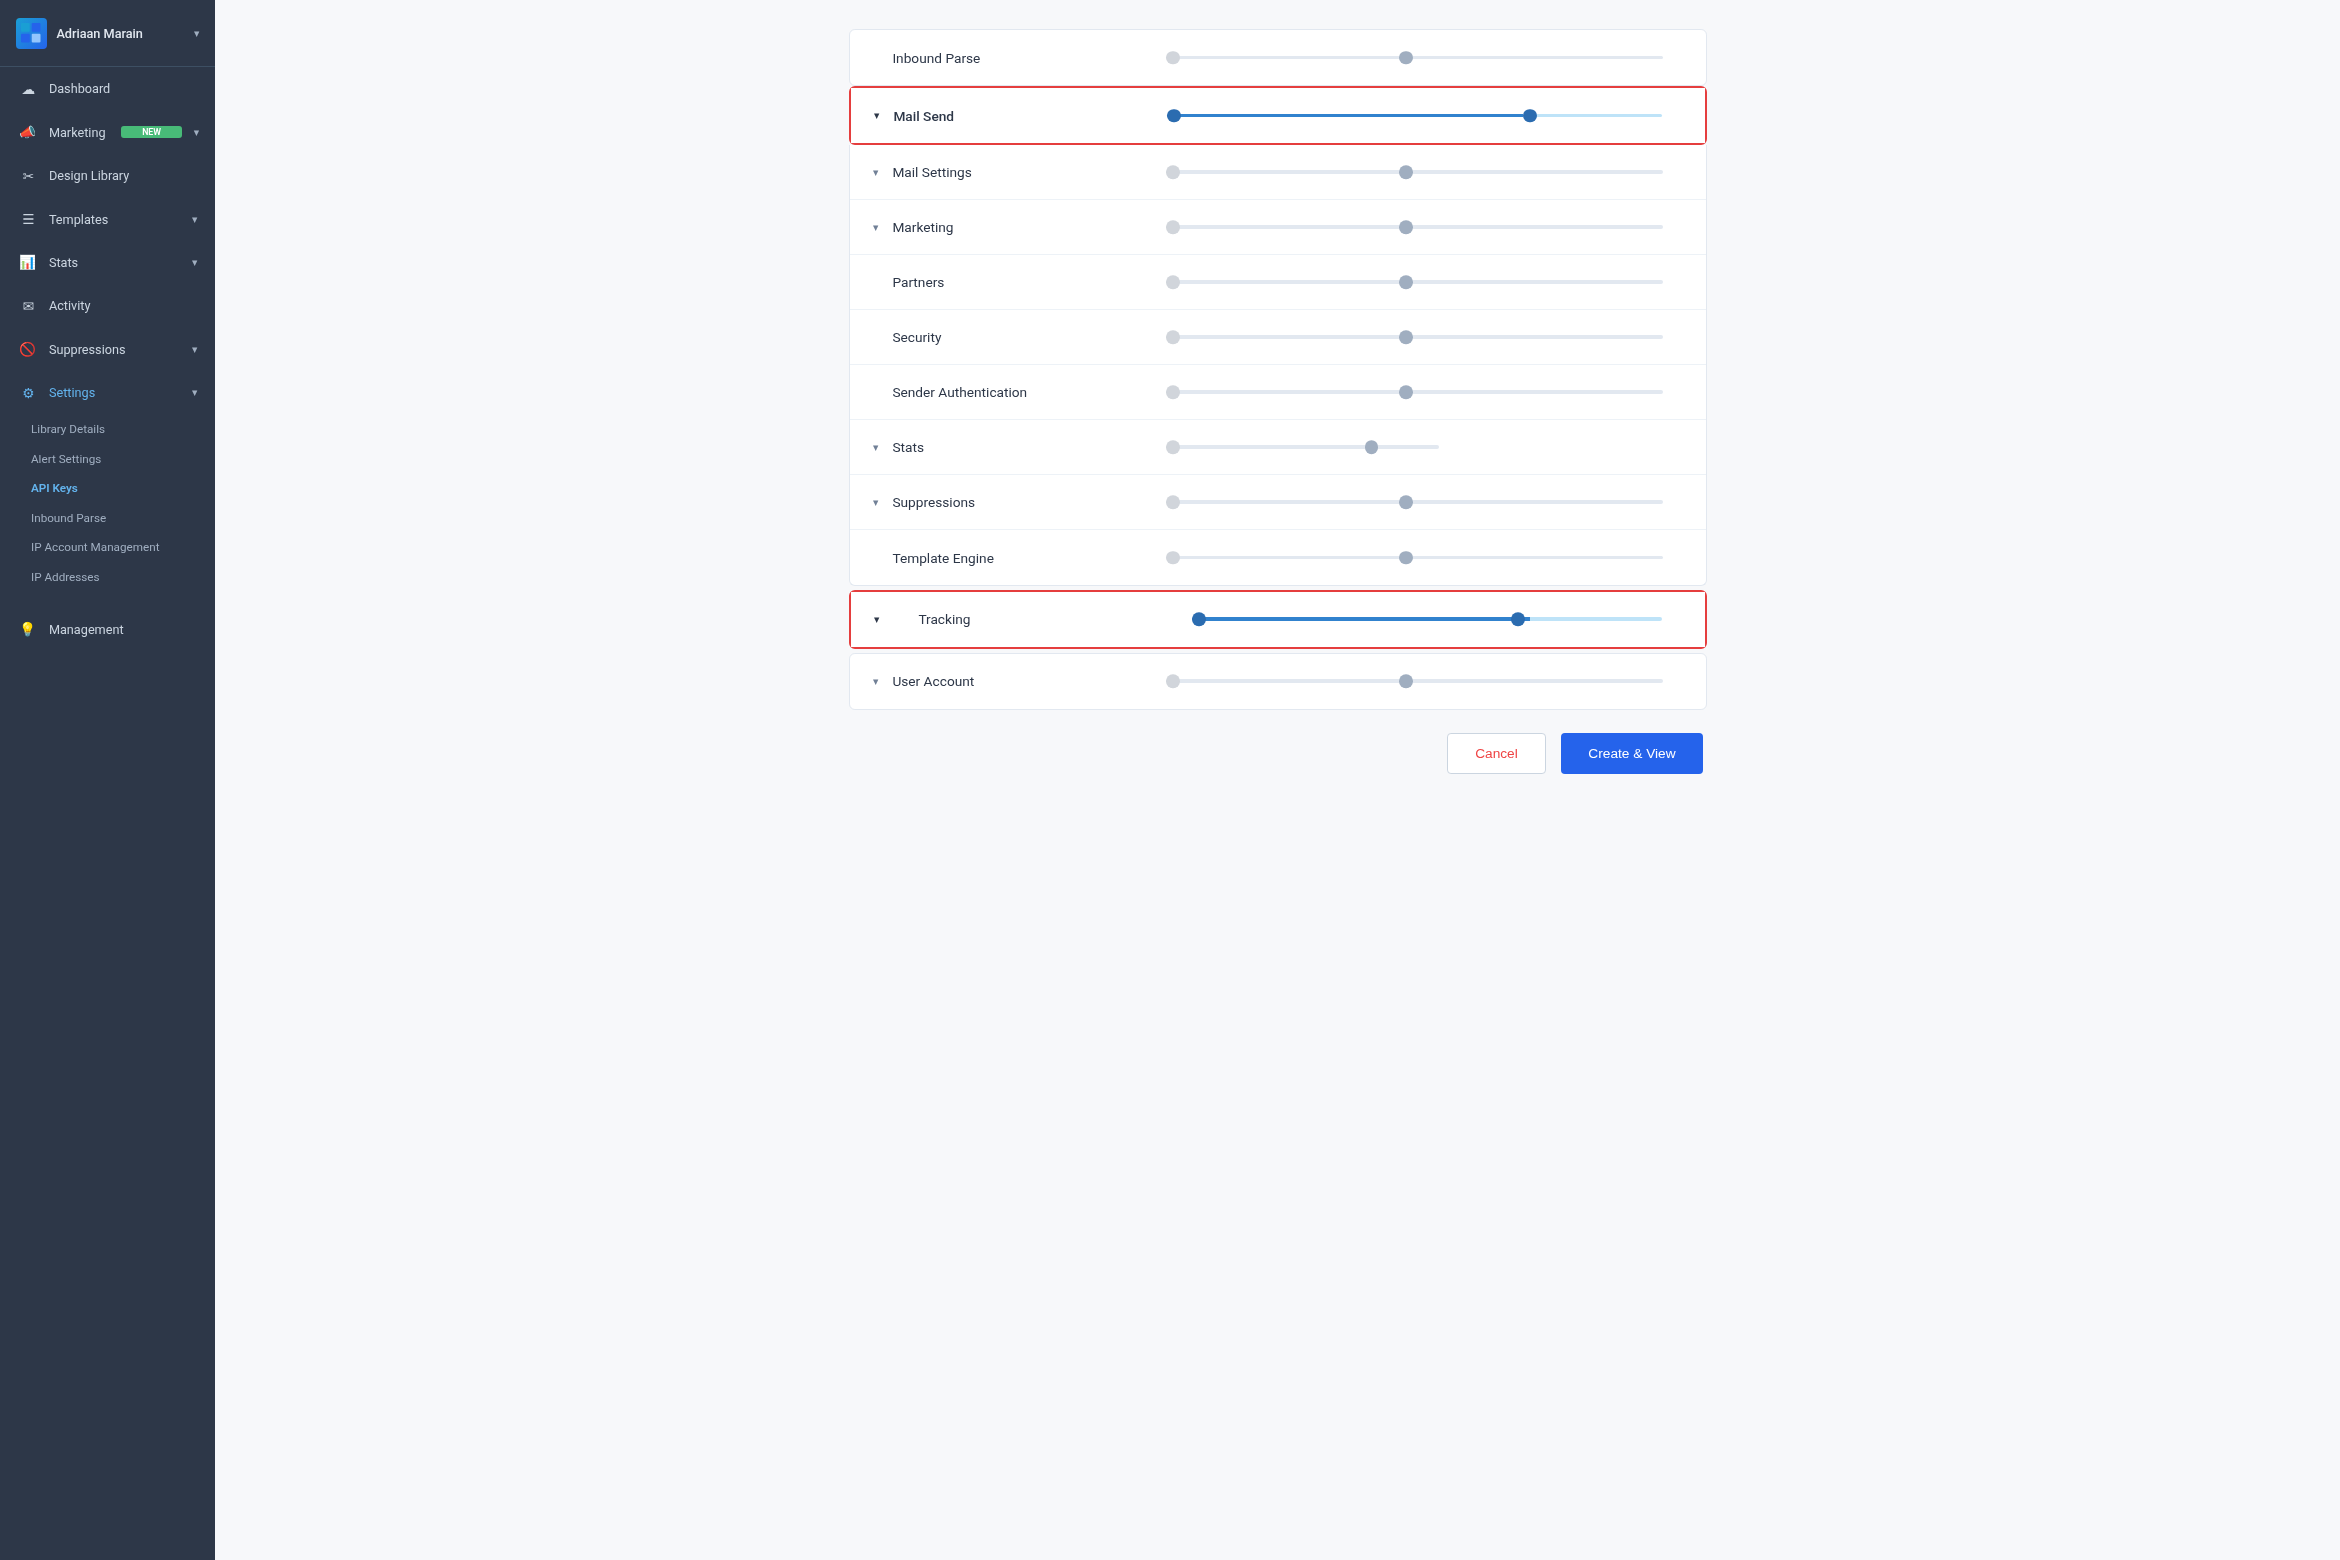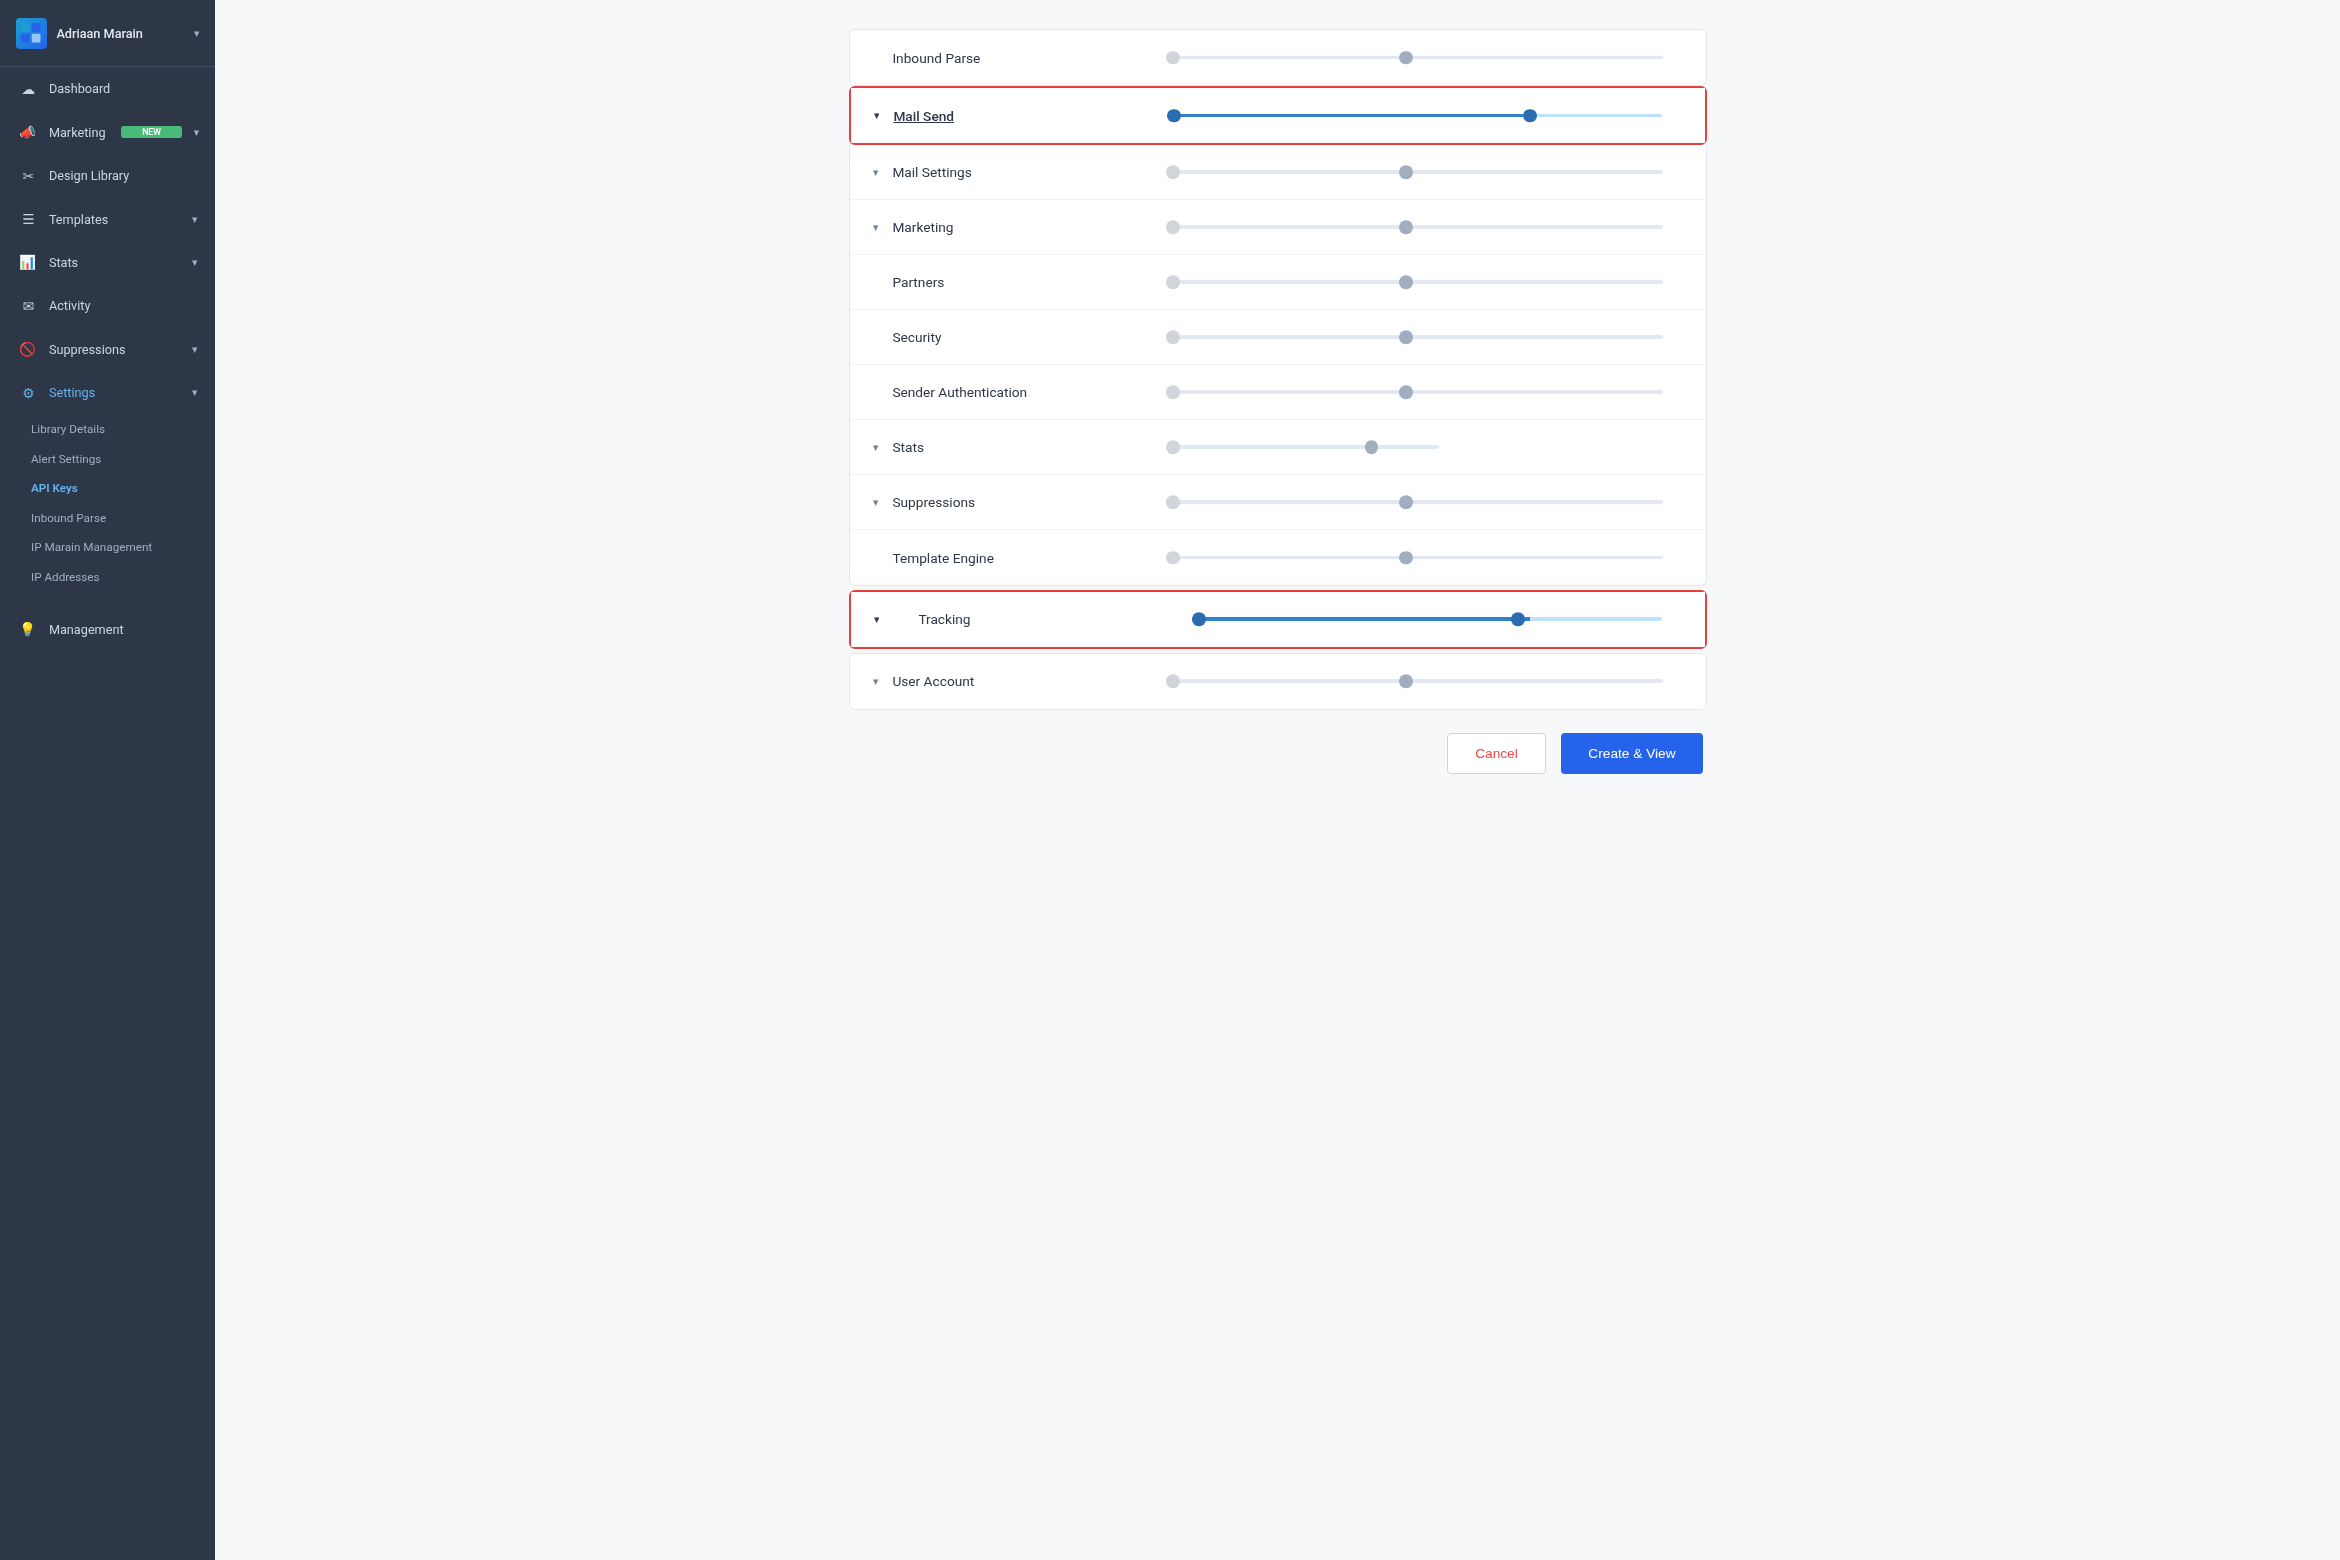--- a/index.html
+++ b/index.html
@@ -291,21 +291,21 @@
     <div class="sub-item">
       <span>Alert Settings</span>
     </div>
     <div class="sub-item active">
       <span>API Keys</span>
     </div>
     <div class="sub-item">
       <span>Inbound Parse</span>
     </div>
     <div class="sub-item">
-      <span>IP Marain Management</span>
+      <span>IP Account Management</span>
     </div>
     <div class="sub-item">
       <span>IP Addresses</span>
     </div>
 
     <div class="nav-item" style="margin-top: 15.6px;">
       <span class="nav-icon">💡</span>
       <span>Management</span>
     </div>
   </div>
@@ -326,21 +326,21 @@
             <div class="slider-thumb inactive-right" style="left:47%; background:#a0aec0;"></div>
           </div>
         </div>
       </div>
 
     </div>
 
     <div class="highlighted-wrapper" style="margin-top: 0; margin-bottom: 0;">
       <div class="permission-row" style="background:white;">
         <span class="row-chevron" style="color:#2d3748;">▾</span>
-        <span class="row-label" style="font-weight:500;text-decoration:underline;">Mail Send</span>
+        <span class="row-label" style="font-weight:500;">Mail Send</span>
         <div class="slider-container">
           <div class="dual-slider">
             <div class="slider-track active-blue"></div>
             <div class="slider-thumb" style="left:0%; background:#2b6cb0;"></div>
             <div class="slider-thumb" style="left:72%; background:#2b6cb0;"></div>
           </div>
         </div>
       </div>
     </div>
 

